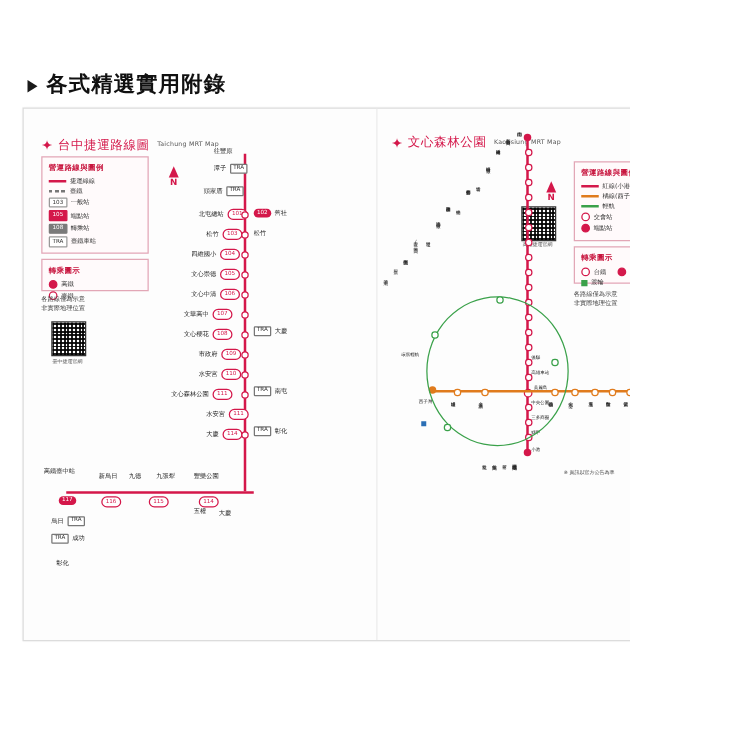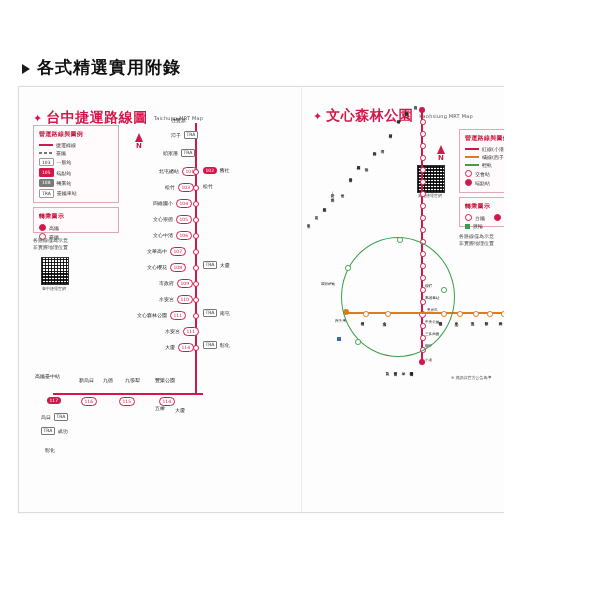--- a/index.html
+++ b/index.html
@@ -76,22 +76,22 @@
     white-space: nowrap;
   }
   .logo-mark {
     color: #d4174a;
     font-size: 11px;
     font-weight: bold;
     line-height: 1;
   }
   .map-title .cn {
     color: #d4174a;
-    font-size: 14px;
-    font-weight: bold;
+    font-size: 10px;
+    font-weight: normal;
     letter-spacing: 0.5px;
   }
   .map-title .en {
     color: #555;
     font-size: 5px;
     letter-spacing: 0.2px;
     margin-left: 2px;
   }
   
   .legend {

